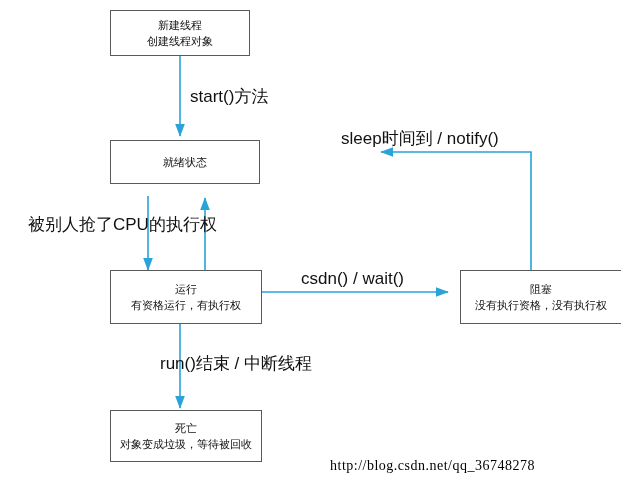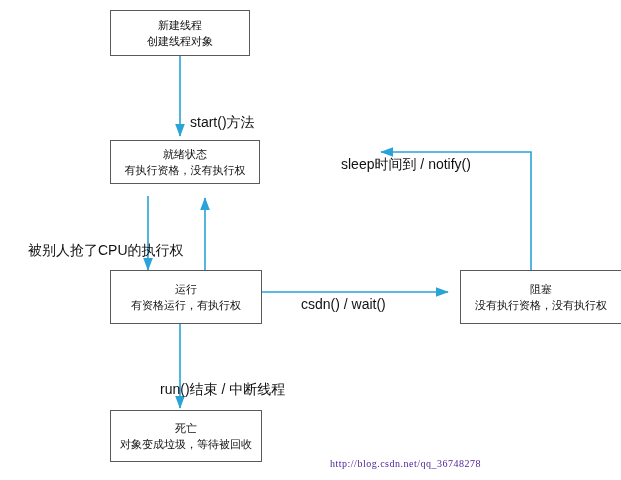--- a/index.html
+++ b/index.html
@@ -42,31 +42,30 @@
   }
   .node .title {
     white-space: nowrap;
   }
   .node .sub {
     white-space: nowrap;
   }
   .edge-label {
     position: absolute;
     color: #111111;
-    font-size: 14px;
+    font-size: 17px;
     line-height: 14px;
     white-space: nowrap;
     background: transparent;
-    margin-top: 25px;
   }
   .watermark {
     position: absolute;
-    color: #4c1d95;
+    color: #000000;
     font-family: "Liberation Serif", serif;
-    font-size: 10px;
+    font-size: 14px;
     letter-spacing: 0.5px;
     white-space: nowrap;
   }
 </style>
 </head>
 <body>
 
 <div id="diagram">
 
   <svg class="wires" viewBox="0 0 621 480">
@@ -89,21 +88,20 @@
     <line x1="180" y1="324" x2="180" y2="408" stroke="#29a3d8" stroke-width="1.6" marker-end="url(#arrow)"></line>
   </svg>
 
   <div class="node" style="left:110px; top:10px; width:140px; height:46px;">
     <div class="title">新建线程</div>
     <div class="sub">创建线程对象</div>
   </div>
 
   <div class="node" style="left:110px; top:140px; width:150px; height:44px;">
     <div class="title">就绪状态</div>
-    <div class="sub">有执行资格，没有执行权</div>
   </div>
 
   <div class="node" style="left:110px; top:270px; width:152px; height:54px;font-family:Liberation Serif, serif;">
     <div class="title">运行</div>
     <div class="sub">有资格运行，有执行权</div>
   </div>
 
   <div class="node" style="left:460px; top:270px; width:162px; height:54px;">
     <div class="title">阻塞</div>
     <div class="sub">没有执行资格，没有执行权</div>

